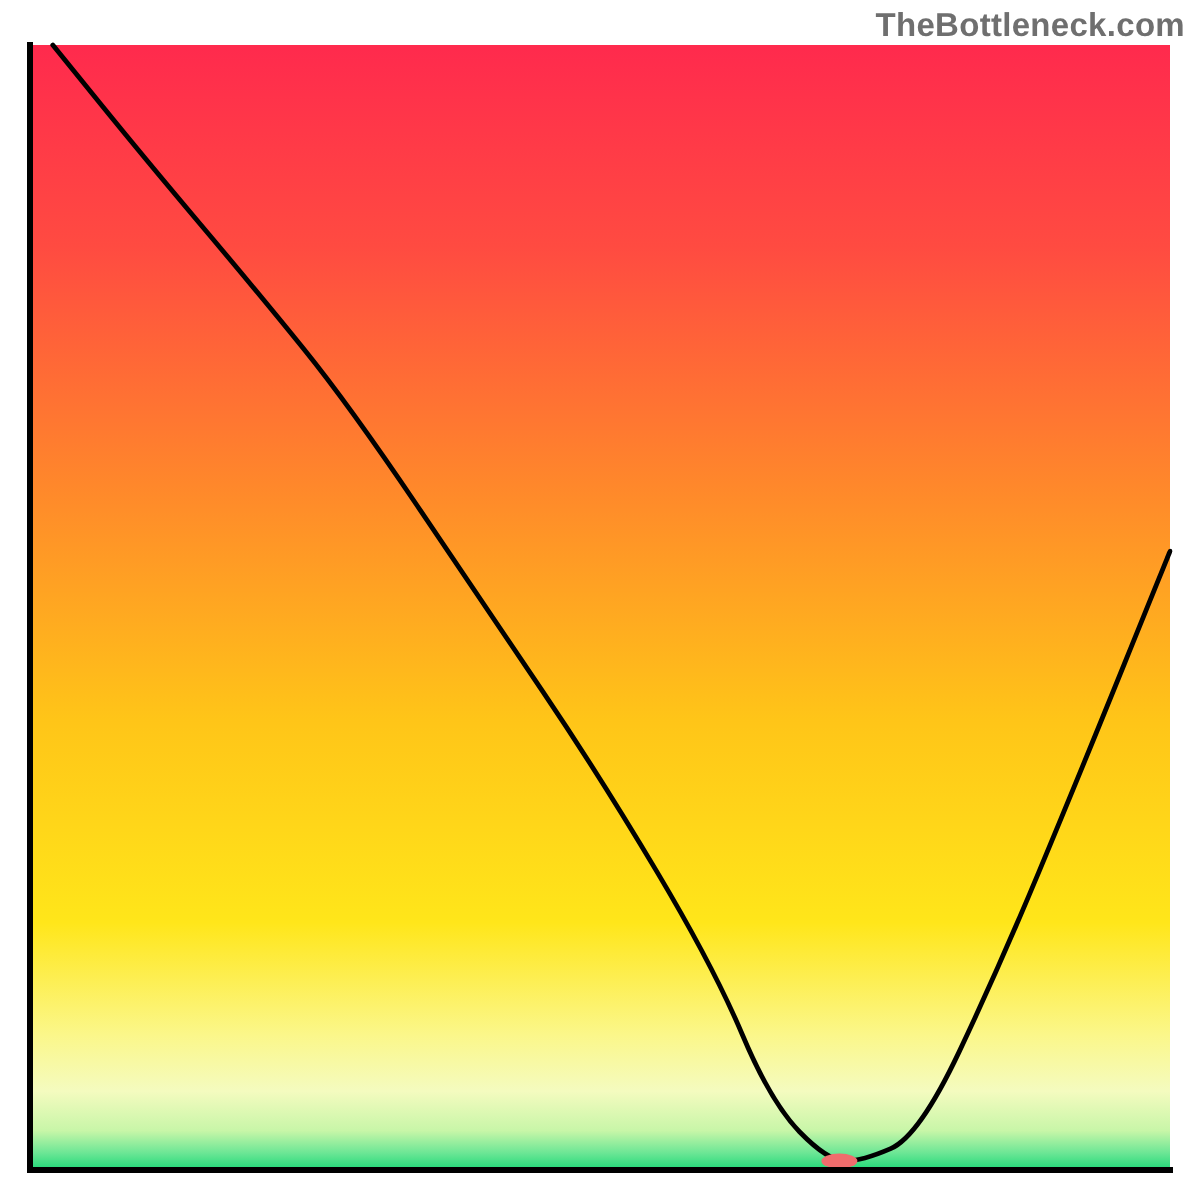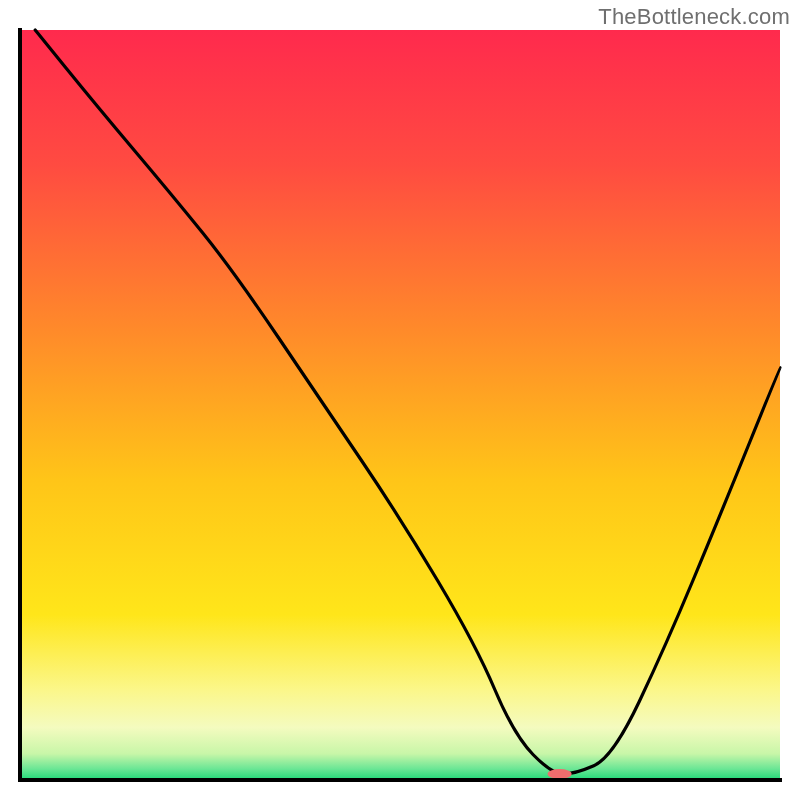--- a/index.html
+++ b/index.html
@@ -13,21 +13,21 @@
   .wrap {
     position: relative;
     width: 800px;
     height: 800px;
   }
   .watermark {
     position: absolute;
     top: 4px;
     right: 10px;
     font-size: 22px;
-    font-weight: 400;
+    font-weight: 700;
     color: #6f6f6f;
     letter-spacing: 0.2px;
   }
   svg.chart {
     position: absolute;
     left: 0;
     top: 0;
   }
 </style>
 </head>

